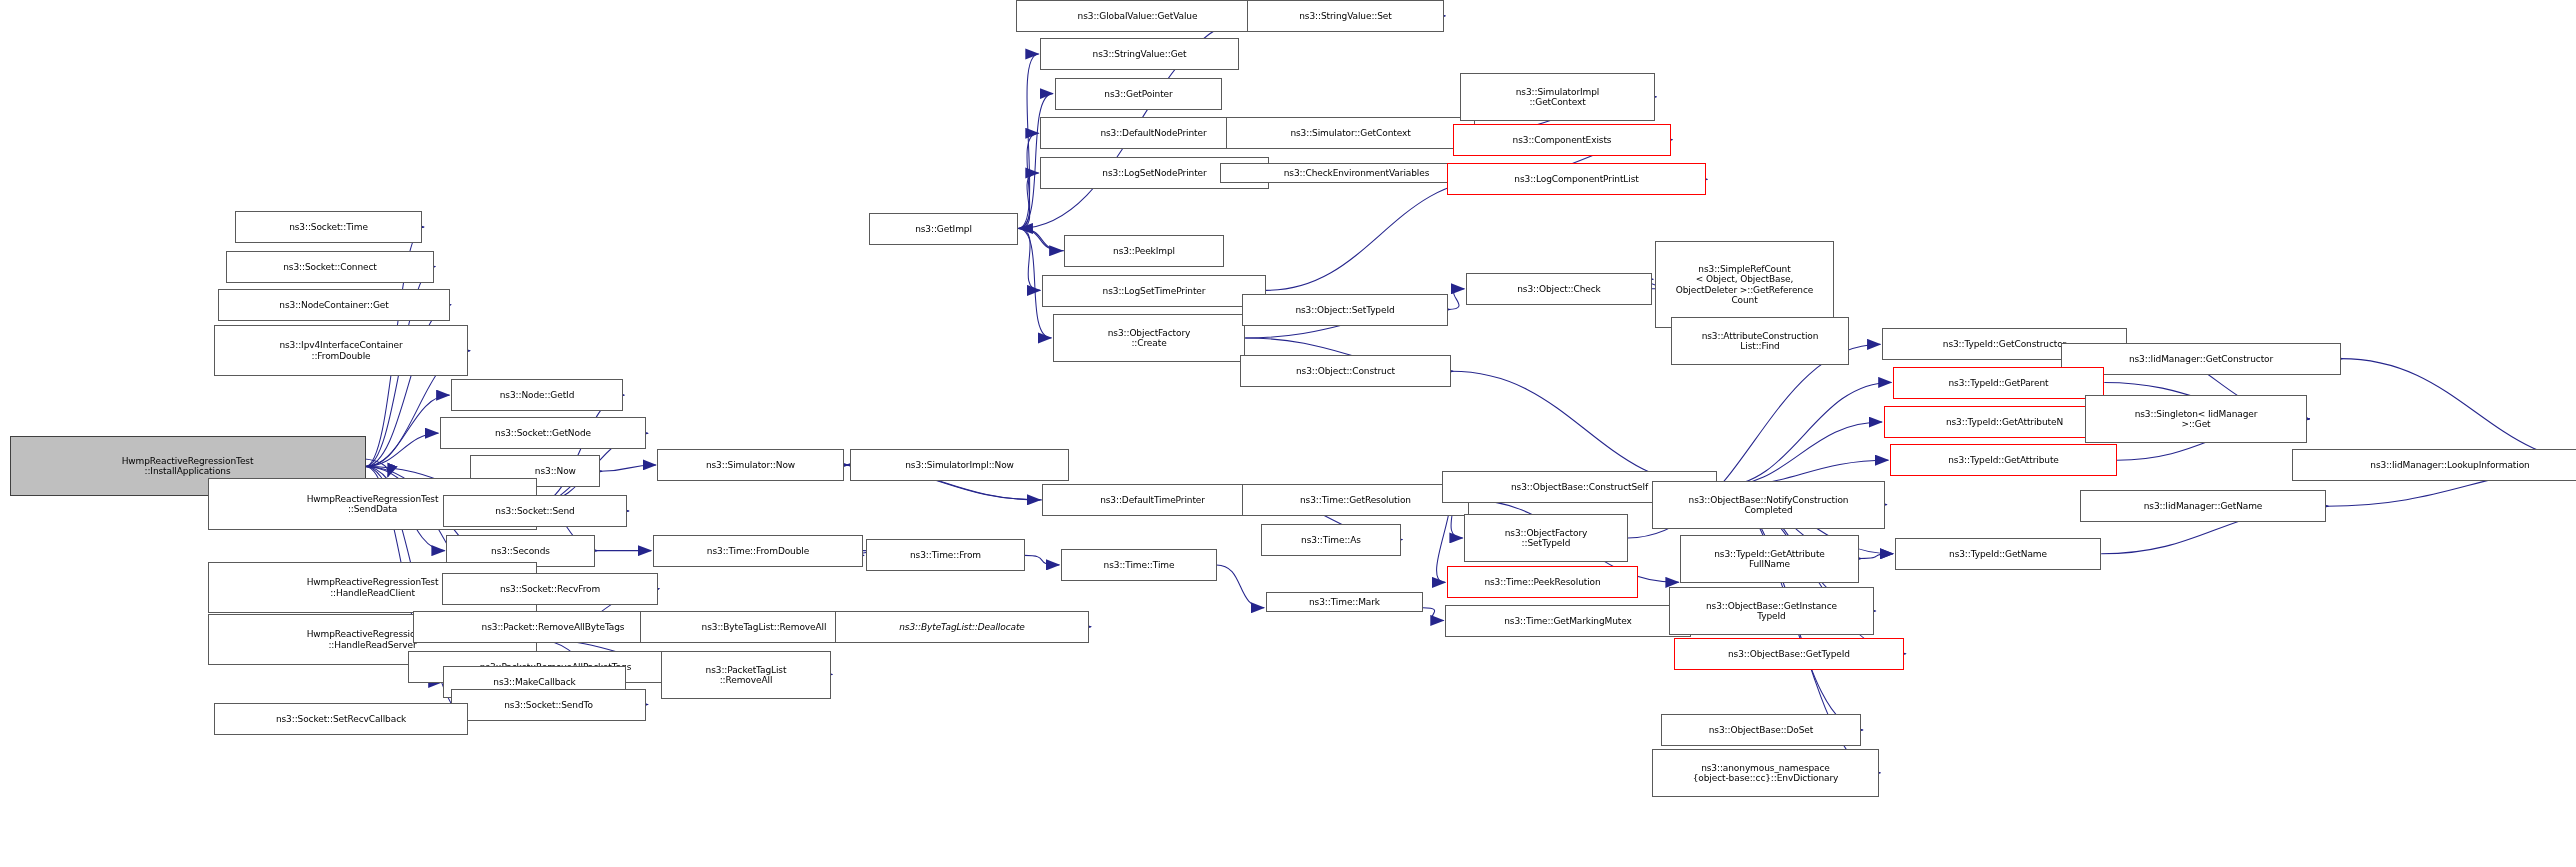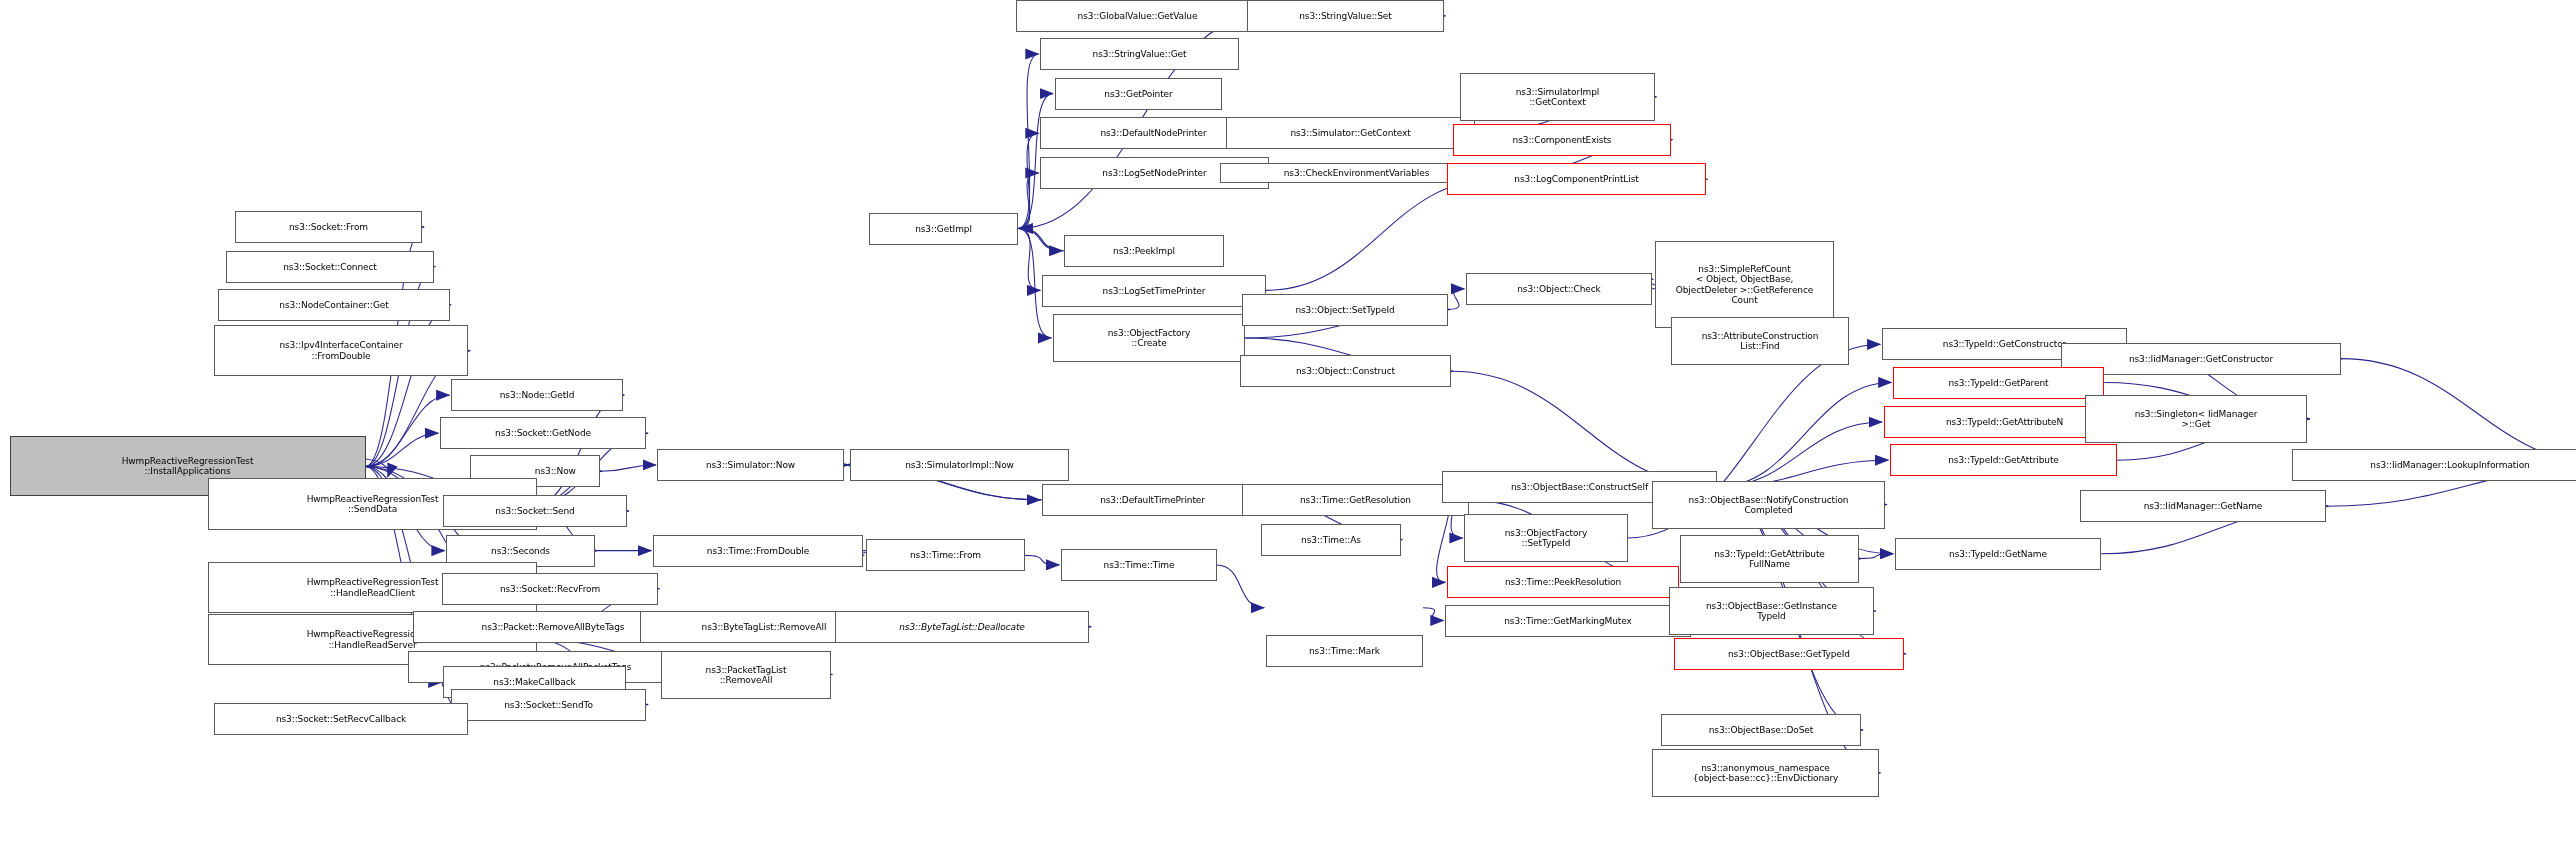--- a/index.html
+++ b/index.html
@@ -139,21 +139,21 @@
         <path d="M1474,226 C1550.05,226 1566.95,293 1643,293" marker-end="url(#ah)" vector-effect="non-scaling-stroke"></path>
         <path d="M532,293 C587.35,293 599.65,315 655,315" marker-end="url(#ah)" vector-effect="non-scaling-stroke"></path>
         <path d="M656,315 C600.65,315 588.35,293 533,293" marker-end="url(#ah)" vector-effect="non-scaling-stroke"></path>
         <path d="M670,158 C652,158 660,144 642,144" marker-end="url(#ah)" vector-effect="non-scaling-stroke"></path>
         <path d="M1025,339 C1096.55,339 1112.45,217 1184,217" marker-end="url(#ah)" vector-effect="non-scaling-stroke"></path>
       </g>
   </svg>
   <div id="node-layer">
       <div class="node root" style="left: 9.5px; top: 436px; width: 356px; height: 60px;"><span>HwmpReactiveRegressionTest
 ::InstallApplications</span></div>
-      <div class="node thin" style="left: 235px; top: 211px; width: 187px; height: 32px;"><span>ns3::Socket::From</span></div>
+      <div class="node thin" style="left: 235px; top: 211px; width: 187px; height: 32px;"><span>ns3::Socket::Time</span></div>
       <div class="node thin" style="left: 226px; top: 251px; width: 208px; height: 32px;"><span>ns3::Socket::Connect</span></div>
       <div class="node thin" style="left: 218px; top: 289px; width: 232px; height: 32px;"><span>ns3::NodeContainer::Get</span></div>
       <div class="node thin" style="left: 214px; top: 325px; width: 254px; height: 51px;"><span>ns3::Ipv4InterfaceContainer
 ::FromDouble</span></div>
       <div class="node thin" style="left: 451px; top: 379px; width: 172px; height: 32px;"><span>ns3::Node::GetId</span></div>
       <div class="node thin" style="left: 440px; top: 417px; width: 206px; height: 32px;"><span>ns3::Socket::GetNode</span></div>
       <div class="node thin" style="left: 470px; top: 455px; width: 130px; height: 32px; padding-left: 43px;"><span>ns3::Now</span></div>
       <div class="node thin" style="left: 208px; top: 478px; width: 329px; height: 52px;"><span>HwmpReactiveRegressionTest
 ::SendData</span></div>
       <div class="node thin" style="left: 443px; top: 495px; width: 184px; height: 32px;"><span>ns3::Socket::Send</span></div>
@@ -199,25 +199,25 @@
       <div class="node thin" style="left: 1466px; top: 273px; width: 186px; height: 32px;"><span>ns3::Object::Check</span></div>
       <div class="node thin" style="left: 1655px; top: 241px; width: 179px; height: 87px;"><span>ns3::SimpleRefCount
 &lt; Object, ObjectBase,
 ObjectDeleter &gt;::GetReference
 Count</span></div>
       <div class="node thin" style="left: 1671px; top: 317px; width: 178px; height: 48px;"><span>ns3::AttributeConstruction
 List::Find</span></div>
       <div class="node thin" style="left: 1042px; top: 484px; width: 221px; height: 32px;"><span>ns3::DefaultTimePrinter</span></div>
       <div class="node thin" style="left: 1242px; top: 484px; width: 227px; height: 32px;"><span>ns3::Time::GetResolution</span></div>
       <div class="node thin" style="left: 1261px; top: 524px; width: 140px; height: 32px;"><span>ns3::Time::As</span></div>
-      <div class="node thin" style="left: 1266px; top: 592px; width: 157px; height: 32px; margin-top: 43px;"><span>ns3::Time::Mark</span></div>
+      <div class="node thin" style="left: 1266px; top: 592px; width: 157px; height: 20px;"><span>ns3::Time::Mark</span></div>
       <div class="node thin" style="left: 1442px; top: 471px; width: 275px; height: 32px;"><span>ns3::ObjectBase::ConstructSelf</span></div>
       <div class="node thin" style="left: 1464px; top: 514px; width: 164px; height: 48px;"><span>ns3::ObjectFactory
 ::SetTypeId</span></div>
-      <div class="node warn" style="left: 1447px; top: 566px; width: 232px; height: 32px;"><span>ns3::Time::PeekResolution</span></div>
+      <div class="node warn" style="left: 1447px; top: 566px; width: 191px; height: 32px;"><span>ns3::Time::PeekResolution</span></div>
       <div class="node thin" style="left: 1445px; top: 605px; width: 246px; height: 32px;"><span>ns3::Time::GetMarkingMutex</span></div>
       <div class="node thin" style="left: 1652px; top: 481px; width: 233px; height: 48px;"><span>ns3::ObjectBase::NotifyConstruction
 Completed</span></div>
       <div class="node thin" style="left: 1680px; top: 535px; width: 179px; height: 48px;"><span>ns3::TypeId::GetAttribute
 FullName</span></div>
       <div class="node thin" style="left: 1669px; top: 587px; width: 205px; height: 48px;"><span>ns3::ObjectBase::GetInstance
 TypeId</span></div>
       <div class="node warn" style="left: 1674px; top: 638px; width: 230px; height: 32px;"><span>ns3::ObjectBase::GetTypeId</span></div>
       <div class="node thin" style="left: 1661px; top: 714px; width: 200px; height: 32px;"><span>ns3::ObjectBase::DoSet</span></div>
       <div class="node thin" style="left: 1652px; top: 749px; width: 227px; height: 48px;"><span>ns3::anonymous_namespace

